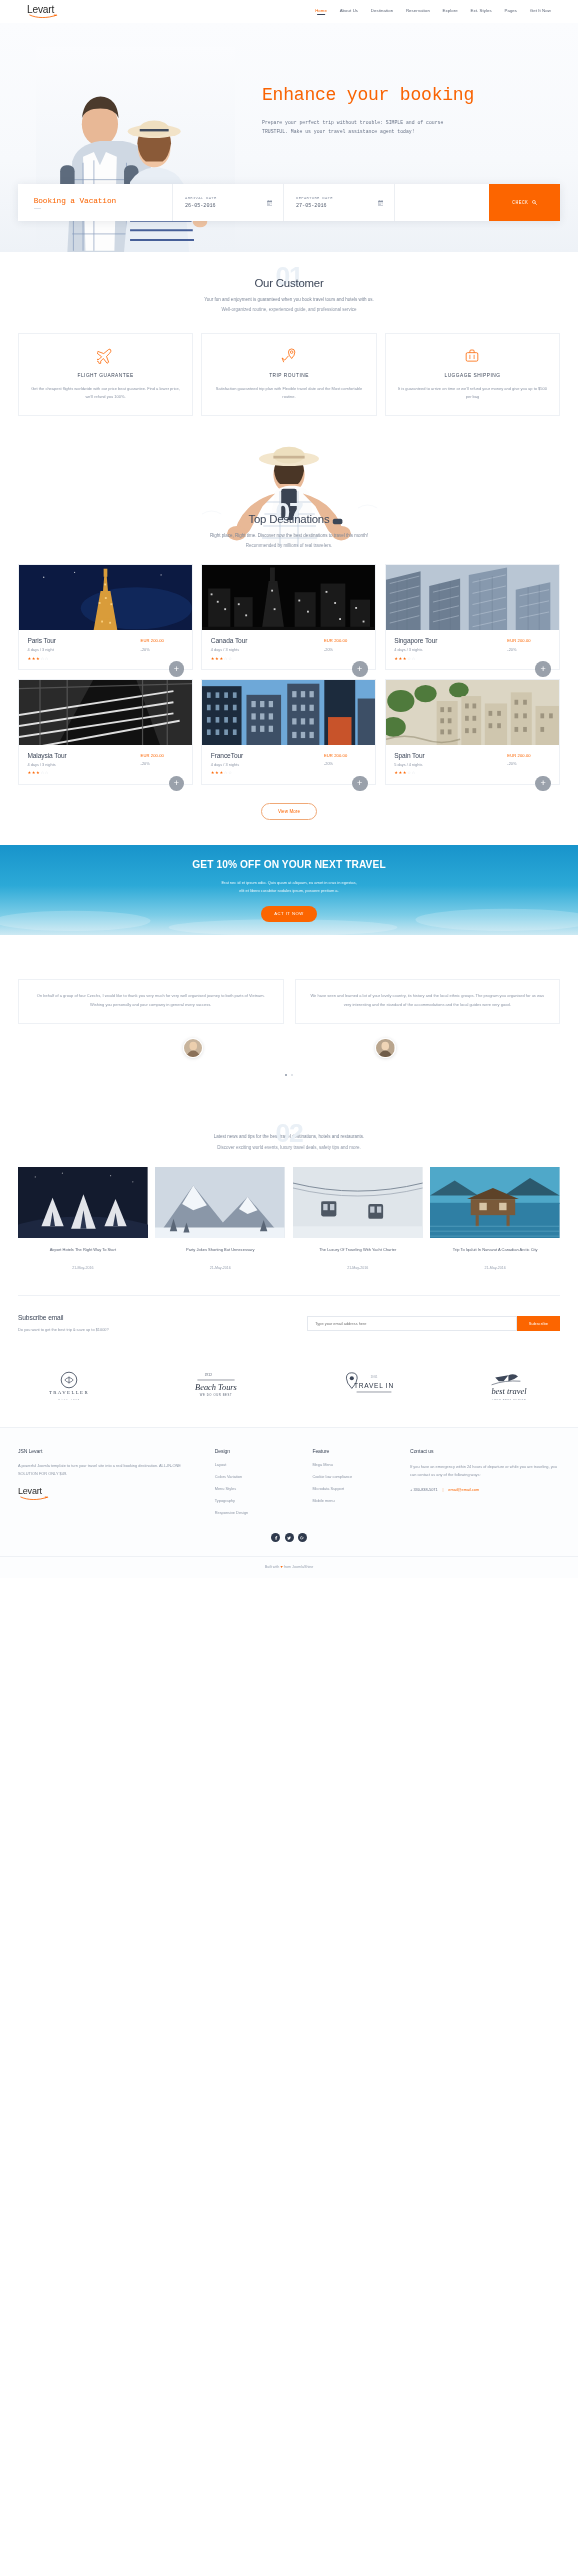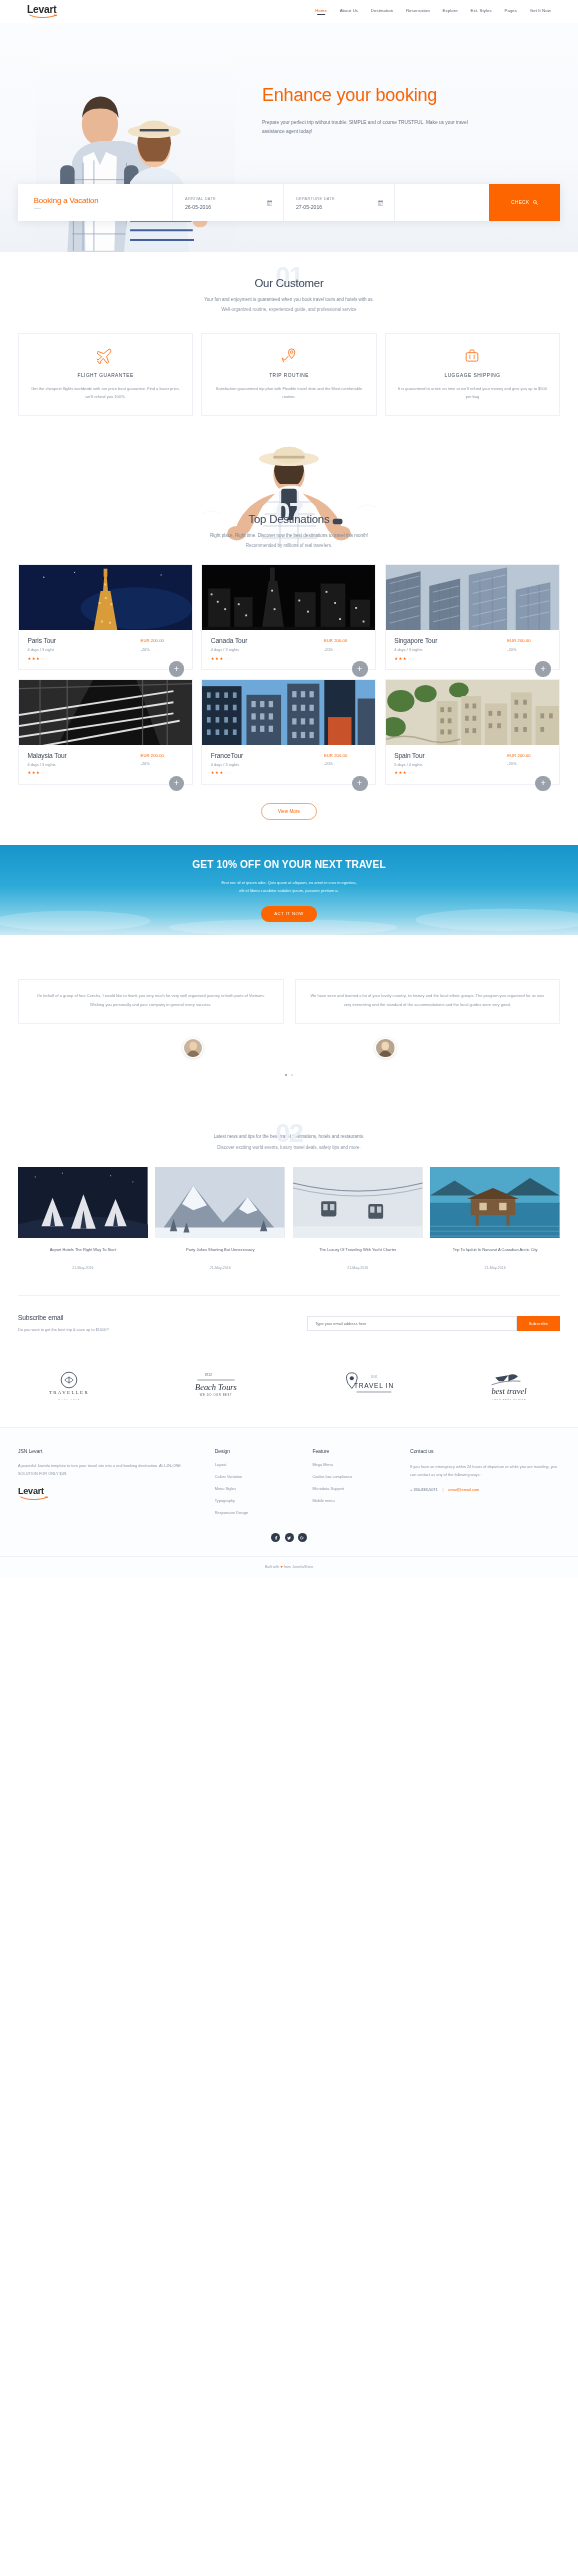--- a/index.html
+++ b/index.html
@@ -17,39 +17,40 @@
     height: 23px;
     display: flex;
     align-items: center;
     padding: 0 27px;
     background: #fff;
     position: relative;
     z-index: 20;
   }
   .logo-box { display: flex; flex-direction: column; width: 72px; }
   .logo-text {
-    font-size: 10.2px; font-weight: bold; color: #2b2b2b;
+    font-size: 10.2px; font-weight: normal; color: #2b2b2b;
     letter-spacing: -0.2px; line-height: 1;
   }
   .logo-swoosh { height: 4.2px; width: 37px; margin-top: -0.6px; }
   .nav { display: flex; align-items: center; margin-left: auto; gap: 12.6px; }
   .nav-item {
     font-size: 4.3px; color: #5a6374; letter-spacing: 0.1px;
     position: relative; padding-bottom: 2.4px; cursor: pointer; white-space: nowrap;
   }
   .nav-item.active { color: #f96302; }
   .nav-item.active::after {
     content: ""; position: absolute; left: 50%; transform: translateX(-50%);
     bottom: 0; width: 7.8px; height: 0.9px; background: #3a4458;
   }
 
   
   .hero {
     position: relative; height: 229px; overflow: hidden;
     background: linear-gradient(180deg,#fbfcfe 0%,#f7f9fc 60%,#eef2f7 100%);
+    font-family: Liberation Mono, monospace;
   }
   .hero-person {
     position: absolute; left: 36px; bottom: 0; width: 199px; height: 205px;
   }
   .hero-copy {
     position: absolute; left: 262px; top: 63px; width: 271px;
   }
   .hero-title {
     font-size: 18px; color: #f96302; font-weight: normal;
     letter-spacing: -0.2px; line-height: 1.1;

